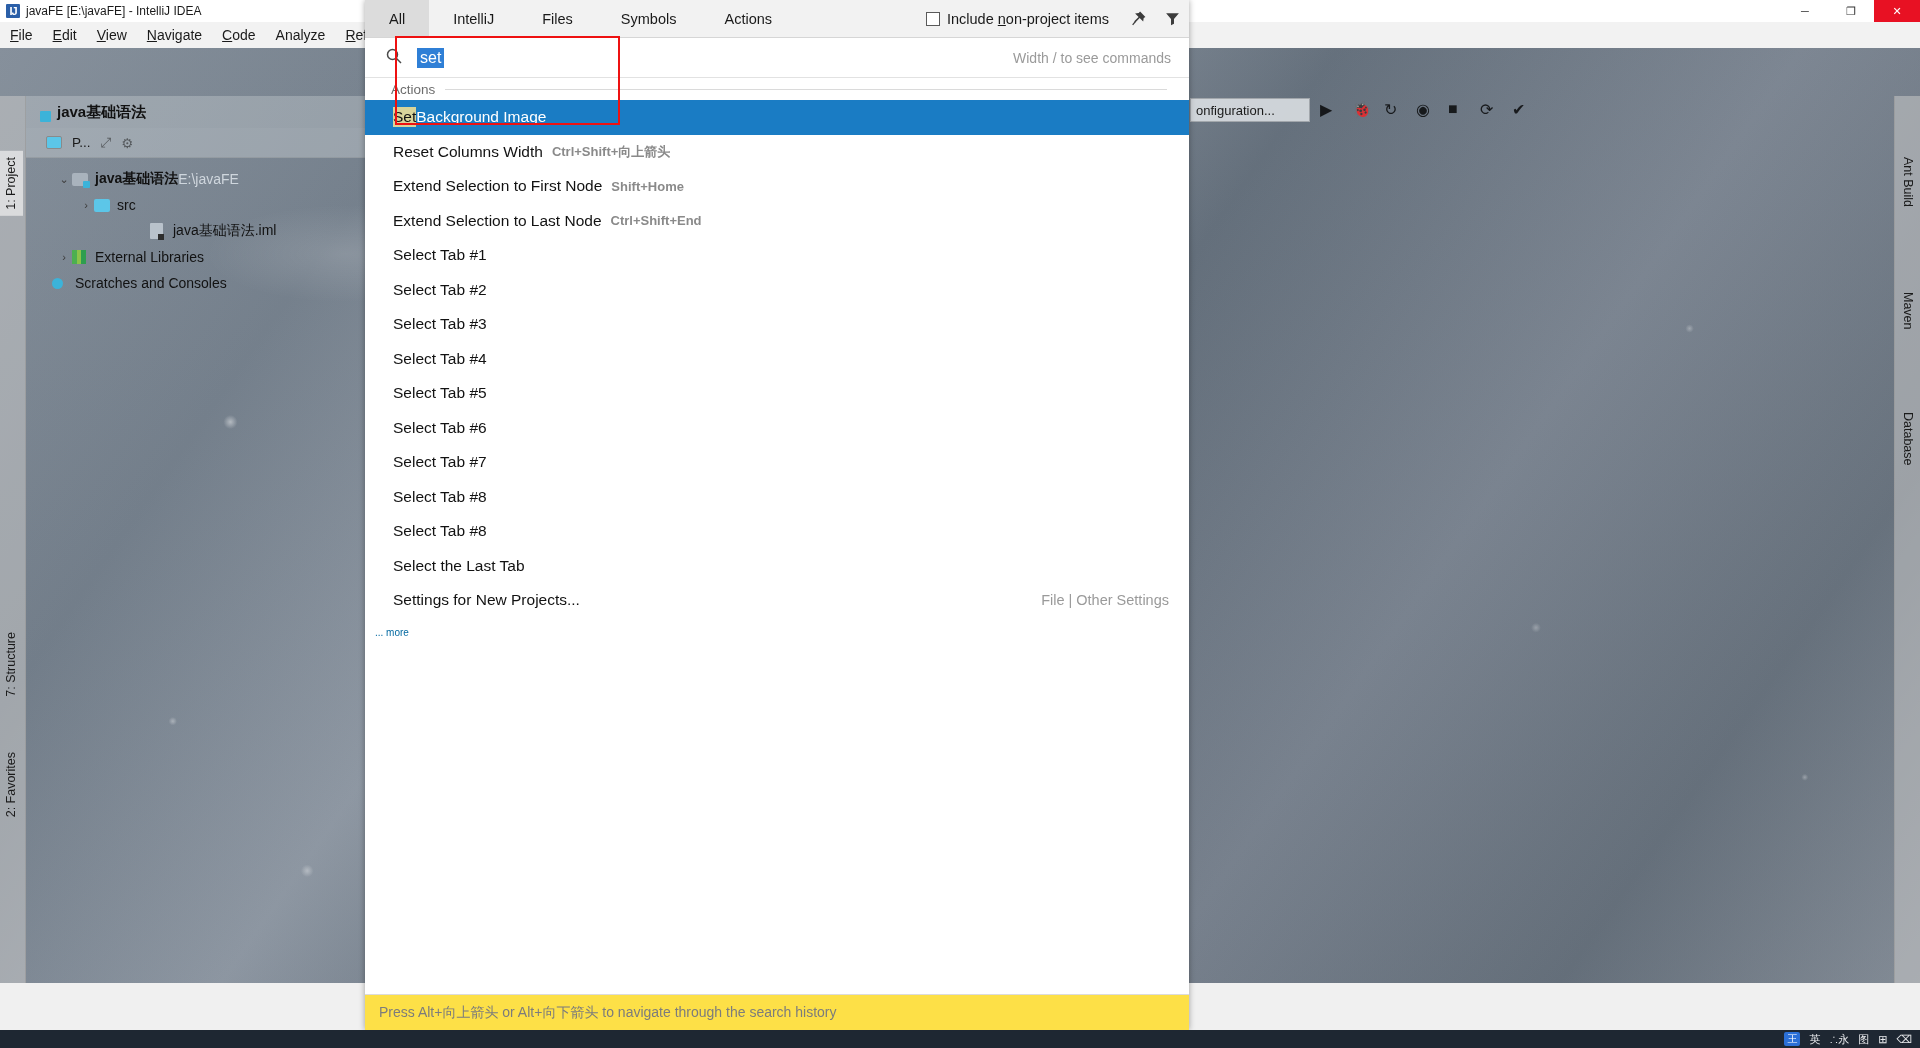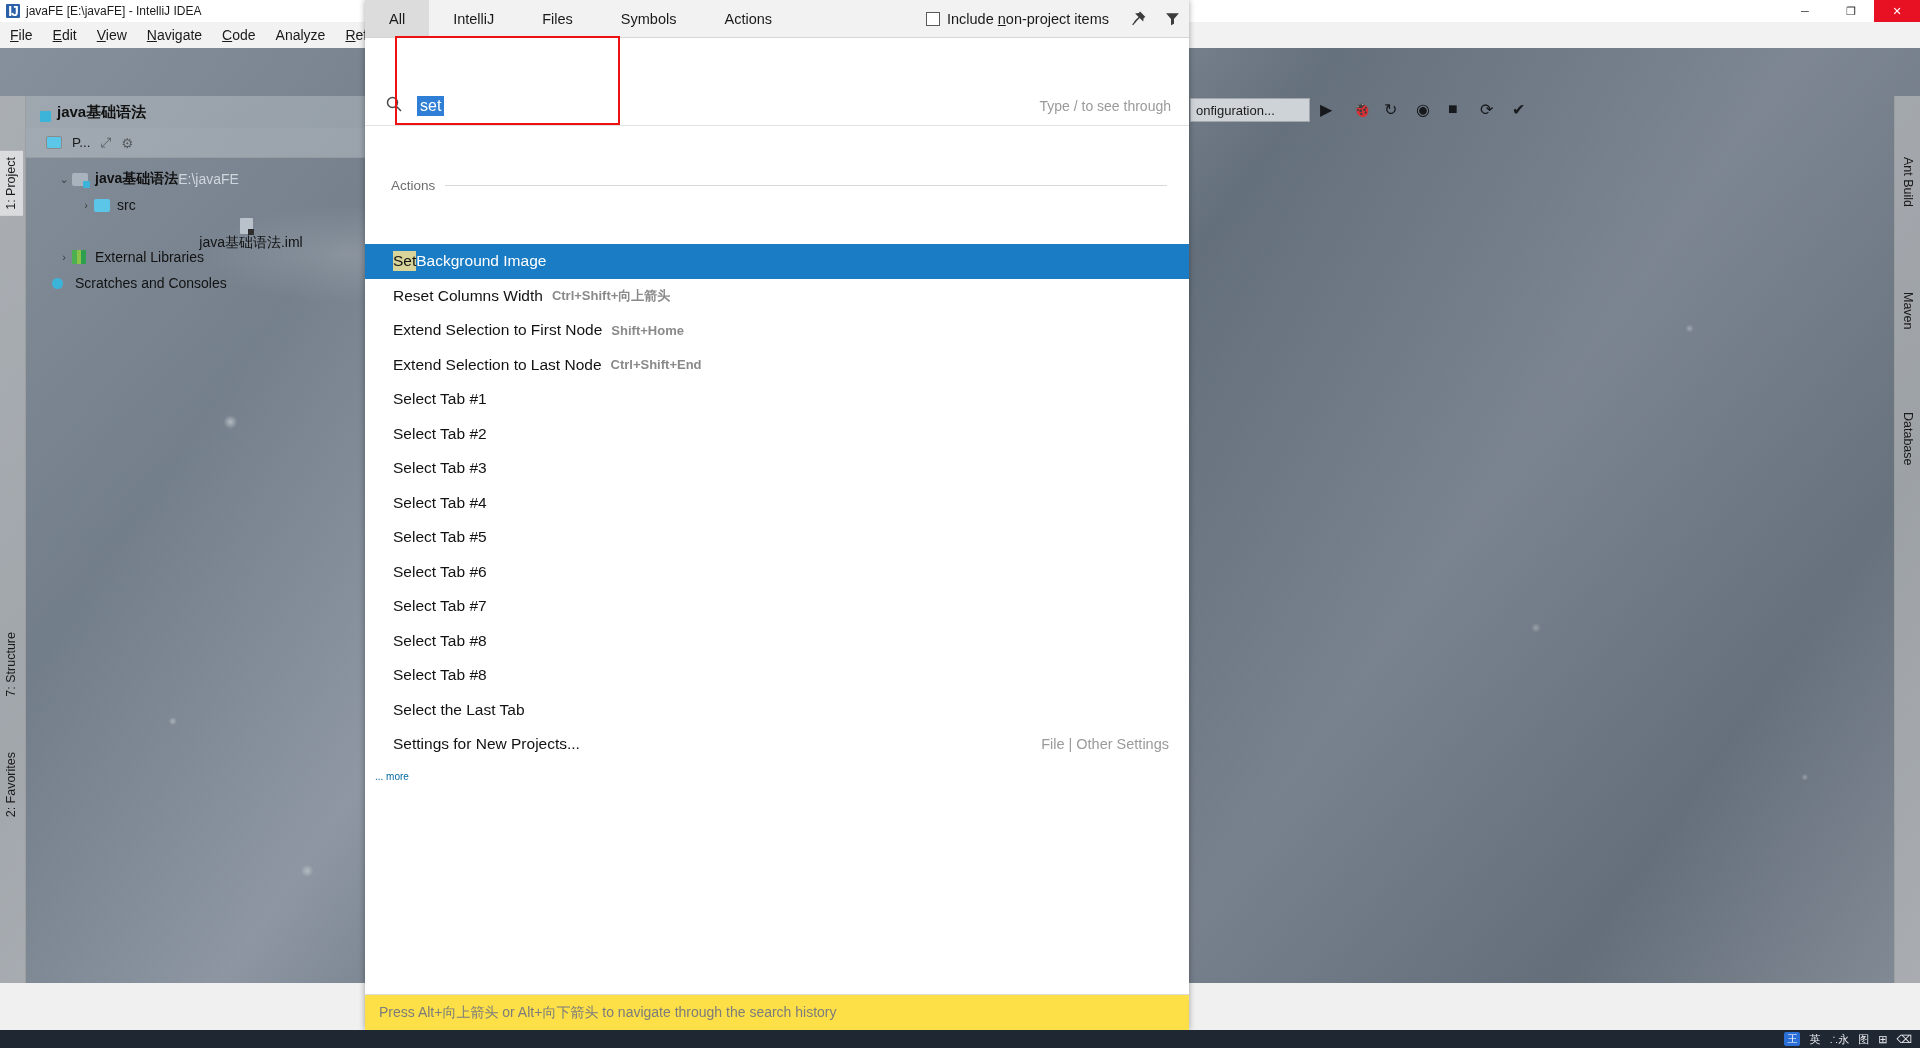--- a/index.html
+++ b/index.html
@@ -18,21 +18,21 @@
 
   
   #titlebar {
     position: absolute; left: 0; top: 0; width: 1920px; height: 22px;
     background: #ffffff;
     display: flex; align-items: center;
     font-size: 12px; color: #1a1a1a;
   }
   #app-icon {
     width: 14px; height: 14px; margin: 0 6px 0 6px;
-    background: #2b5fa8; color: #fff; font-size: 14px; font-weight: bold;
+    background: #2b5fa8; color: #fff; font-size: 11px; font-weight: bold;
     display: flex; align-items: center; justify-content: center;
     border-radius: 1px; letter-spacing: -1px;
   }
   #win-buttons { position: absolute; right: 0; top: 0; height: 22px; display: flex; }
   .win-btn {
     width: 46px; height: 22px; display: flex; align-items: center; justify-content: center;
     font-size: 11px; color: #333;
   }
   .win-btn.close { background: #e81123; color: #fff; }
 
@@ -167,21 +167,21 @@
     display: flex; align-items: center; justify-content: flex-end;
     font-size: 11px; color: #e8eaed; padding-right: 8px; gap: 9px;
   }
   .tray-box { background:#2b6fd6; color:#fff; padding:0 3px; border-radius:2px; font-size:10px; }
 
   
   #se-popup {
     position: absolute; left: 365px; top: 0px; width: 824px; height: 1030px;
     background: #ffffff;
     box-shadow: 0 0 6px rgba(0,0,0,.35);
-    display: flex; flex-direction: column; gap: 48px;
+    display: flex; flex-direction: column;
   }
   #se-tabs {
     height: 38px; background: #f2f2f2;
     display: flex; align-items: stretch;
     border-bottom: 1px solid #d6d6d6;
   }
   .se-tab {
     display: flex; align-items: center; padding: 0 24px;
     font-size: 14.5px; color: #1a1a1a; white-space: nowrap;
   }
@@ -318,21 +318,21 @@
           <span class="lbl bold">java基础语法</span>
           <span class="path">E:\javaFE</span>
         </div>
         <div class="tree-row" style="padding-left:52px;">
           <span class="arrow">›</span>
           <span class="ico">
               <span class="fold"></span>
             </span>
           <span class="lbl">src</span>
         </div>
-        <div class="tree-row" style="padding-left:108px;flex-direction:column;">
+        <div class="tree-row" style="padding-left:108px;">
           <span class="arrow"></span>
           <span class="ico">
               <span class="fileico"></span>
             </span>
           <span class="lbl">java基础语法.iml</span>
         </div>
         <div class="tree-row" style="padding-left:30px;">
           <span class="arrow">›</span>
           <span class="ico">
               <span class="libico"></span>
@@ -390,21 +390,21 @@
     </div>
 
     <div id="se-search-row">
       <span id="se-mag">
         <svg width="18" height="18" viewBox="0 0 18 18" aria-hidden="true">
           <circle cx="7.5" cy="7.5" r="5" stroke="#4a4a4a" stroke-width="1.5" fill="none"></circle>
           <line x1="11.3" y1="11.3" x2="16" y2="16" stroke="#4a4a4a" stroke-width="1.5"></line>
         </svg>
       </span>
       <span id="se-input-text" placeholder="Type / to see commands">set</span>
-      <span id="se-hint-right">Type / to see through</span>
+      <span id="se-hint-right">Width / to see commands</span>
     </div>
 
     <div id="se-group-header">
       <span>Actions</span>
       <span class="rule"></span>
     </div>
 
     <div id="se-list">
 
       <div class="se-row selected">

